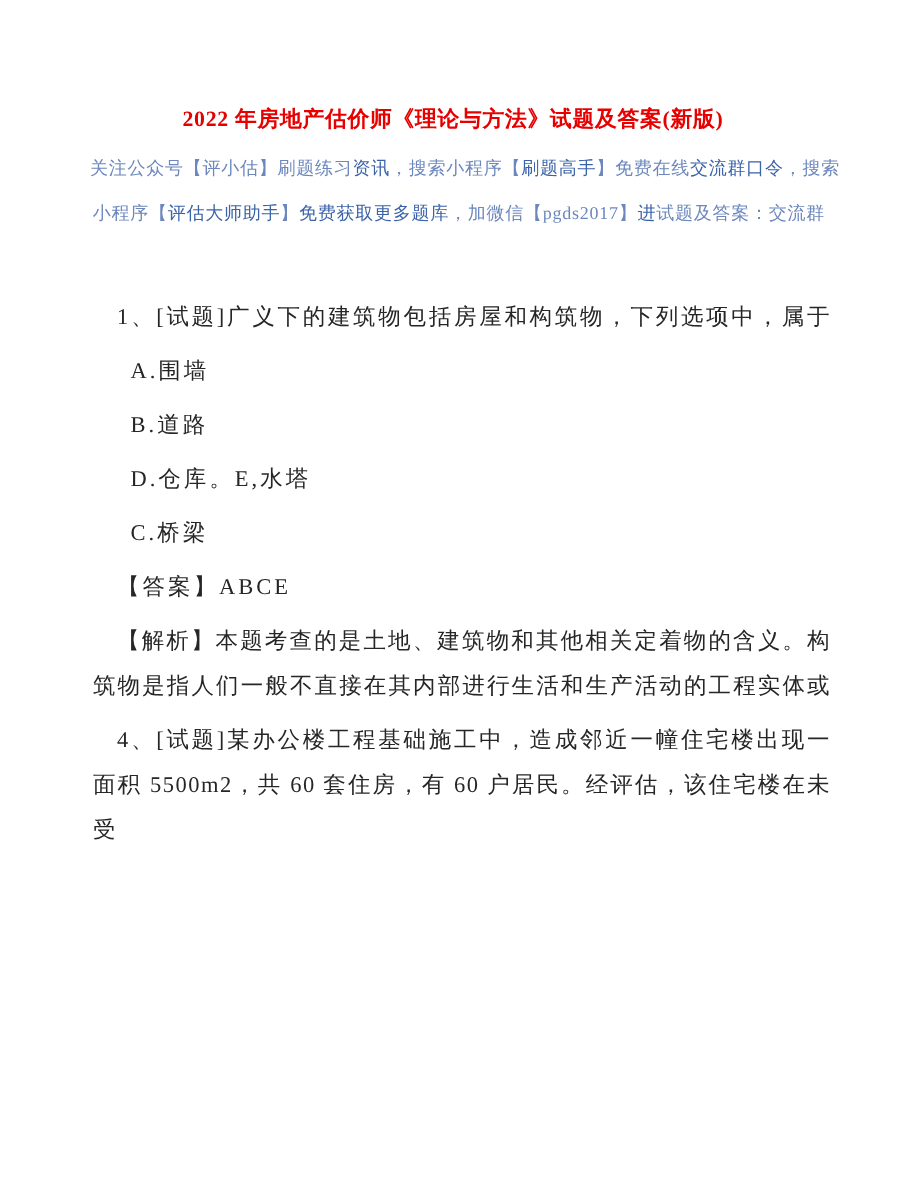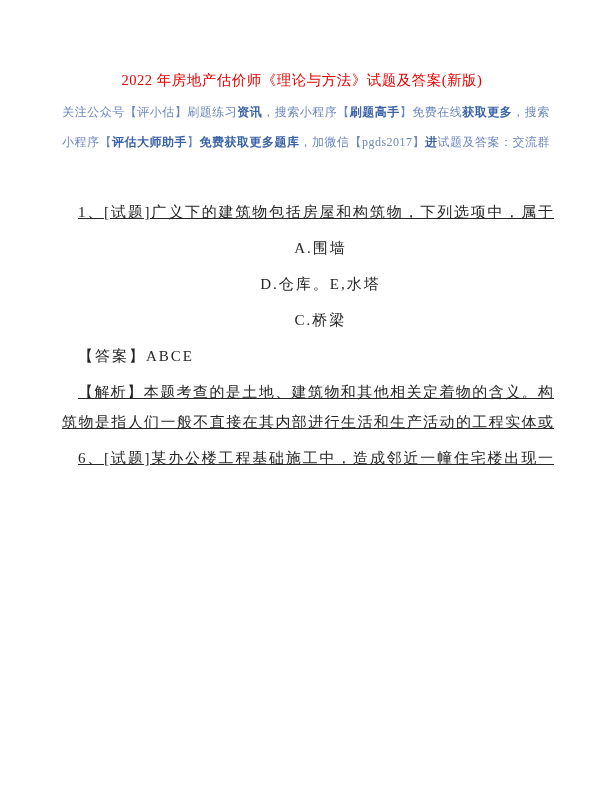--- a/index.html
+++ b/index.html
@@ -8,89 +8,92 @@
     width:612px;height:792px;
     margin:0 auto;
     background:var(--page-bg,#ffffff);
     font-family:"Liberation Serif","DejaVu Serif",serif;
     overflow:hidden;
     box-shadow:0 0 6px rgba(0,0,0,.4);
   }
   .doc-title{
     position:absolute;top:70px;left:0;width:604px;
     text-align:center;
-    font-size:14.5px;line-height:20px;font-weight:400;
+    font-size:14.5px;line-height:20px;font-weight:700;
     color:var(--title-color,#e60000);
     letter-spacing:.5px;
     white-space:nowrap;
   }
   .promo{
     position:absolute;top:97px;left:60px;width:492px;
   }
   .promo-line{
     height:30px;line-height:30px;
     text-align:center;
     font-size:12px;letter-spacing:.5px;
     color:var(--promo-normal,#6c87bd);
     white-space:nowrap;
   }
   .promo-line .pb{
     color:var(--promo-bold,#3b63a8);
-    font-weight:700;
+    font-weight:400;
   }
   .content{
     position:absolute;top:197px;left:62px;width:492px;
     font-size:15px;
     color:var(--body-color,#262626);
   }
   .para + .para{margin-top:6px;}
   .tline{
     height:30px;line-height:30px;
     letter-spacing:2px;
     white-space:nowrap;
   }
   .tline.stretch{
     white-space:normal;
     text-align:justify;
     text-align-last:justify;
     text-justify:inter-character;
     letter-spacing:1px;
-    text-decoration:underline;
   }
   .ind1{text-indent:16px;}
-  .ind2{text-indent:25px;text-align:center;}
+  .ind2{text-indent:25px;}
 </style>
 </head>
 <body>
 
 <div class="page">
   <div class="doc-title">2022 年房地产估价师《理论与方法》试题及答案(新版)</div>
 
   <div class="promo">
-      <div class="promo-line"><span class="pn">关注公众号【评小估】刷题练习</span><span class="pb">资讯</span><span class="pn">，搜索小程序【</span><span class="pb">刷题高手</span><span class="pn">】免费在线</span><span class="pb">获取更多</span><span class="pn">，搜索</span></div>
+      <div class="promo-line"><span class="pn">关注公众号【评小估】刷题练习</span><span class="pb">资讯</span><span class="pn">，搜索小程序【</span><span class="pb">刷题高手</span><span class="pn">】免费在线</span><span class="pb">交流群口令</span><span class="pn">，搜索</span></div>
       <div class="promo-line"><span class="pn">小程序【</span><span class="pb">评估大师助手</span><span class="pn">】</span><span class="pb">免费获取更多题库</span><span class="pn">，加微信【pgds2017】</span><span class="pb">进</span><span class="pn">试题及答案：交流群</span></div>
     </div>
 
   <div class="content">
       <div class="para">
         <div class="tline stretch ind1">1、[试题]广义下的建筑物包括房屋和构筑物，下列选项中，属于</div>
       </div>
       <div class="para">
         <div class="tline ind2">A.围墙</div>
+      </div>
+      <div class="para">
+        <div class="tline ind2">B.道路</div>
       </div>
       <div class="para">
         <div class="tline ind2">D.仓库。E,水塔</div>
       </div>
       <div class="para">
         <div class="tline ind2">C.桥梁</div>
       </div>
       <div class="para">
         <div class="tline ind1">【答案】ABCE</div>
       </div>
       <div class="para">
         <div class="tline stretch ind1">【解析】本题考查的是土地、建筑物和其他相关定着物的含义。构</div>
         <div class="tline stretch">筑物是指人们一般不直接在其内部进行生活和生产活动的工程实体或</div>
       </div>
       <div class="para">
-        <div class="tline stretch ind1">6、[试题]某办公楼工程基础施工中，造成邻近一幢住宅楼出现一</div>
+        <div class="tline stretch ind1">4、[试题]某办公楼工程基础施工中，造成邻近一幢住宅楼出现一</div>
+        <div class="tline stretch">面积 5500m2，共 60 套住房，有 60 户居民。经评估，该住宅楼在未受</div>
       </div>
     </div>
 </div>
 
 </body></html>

